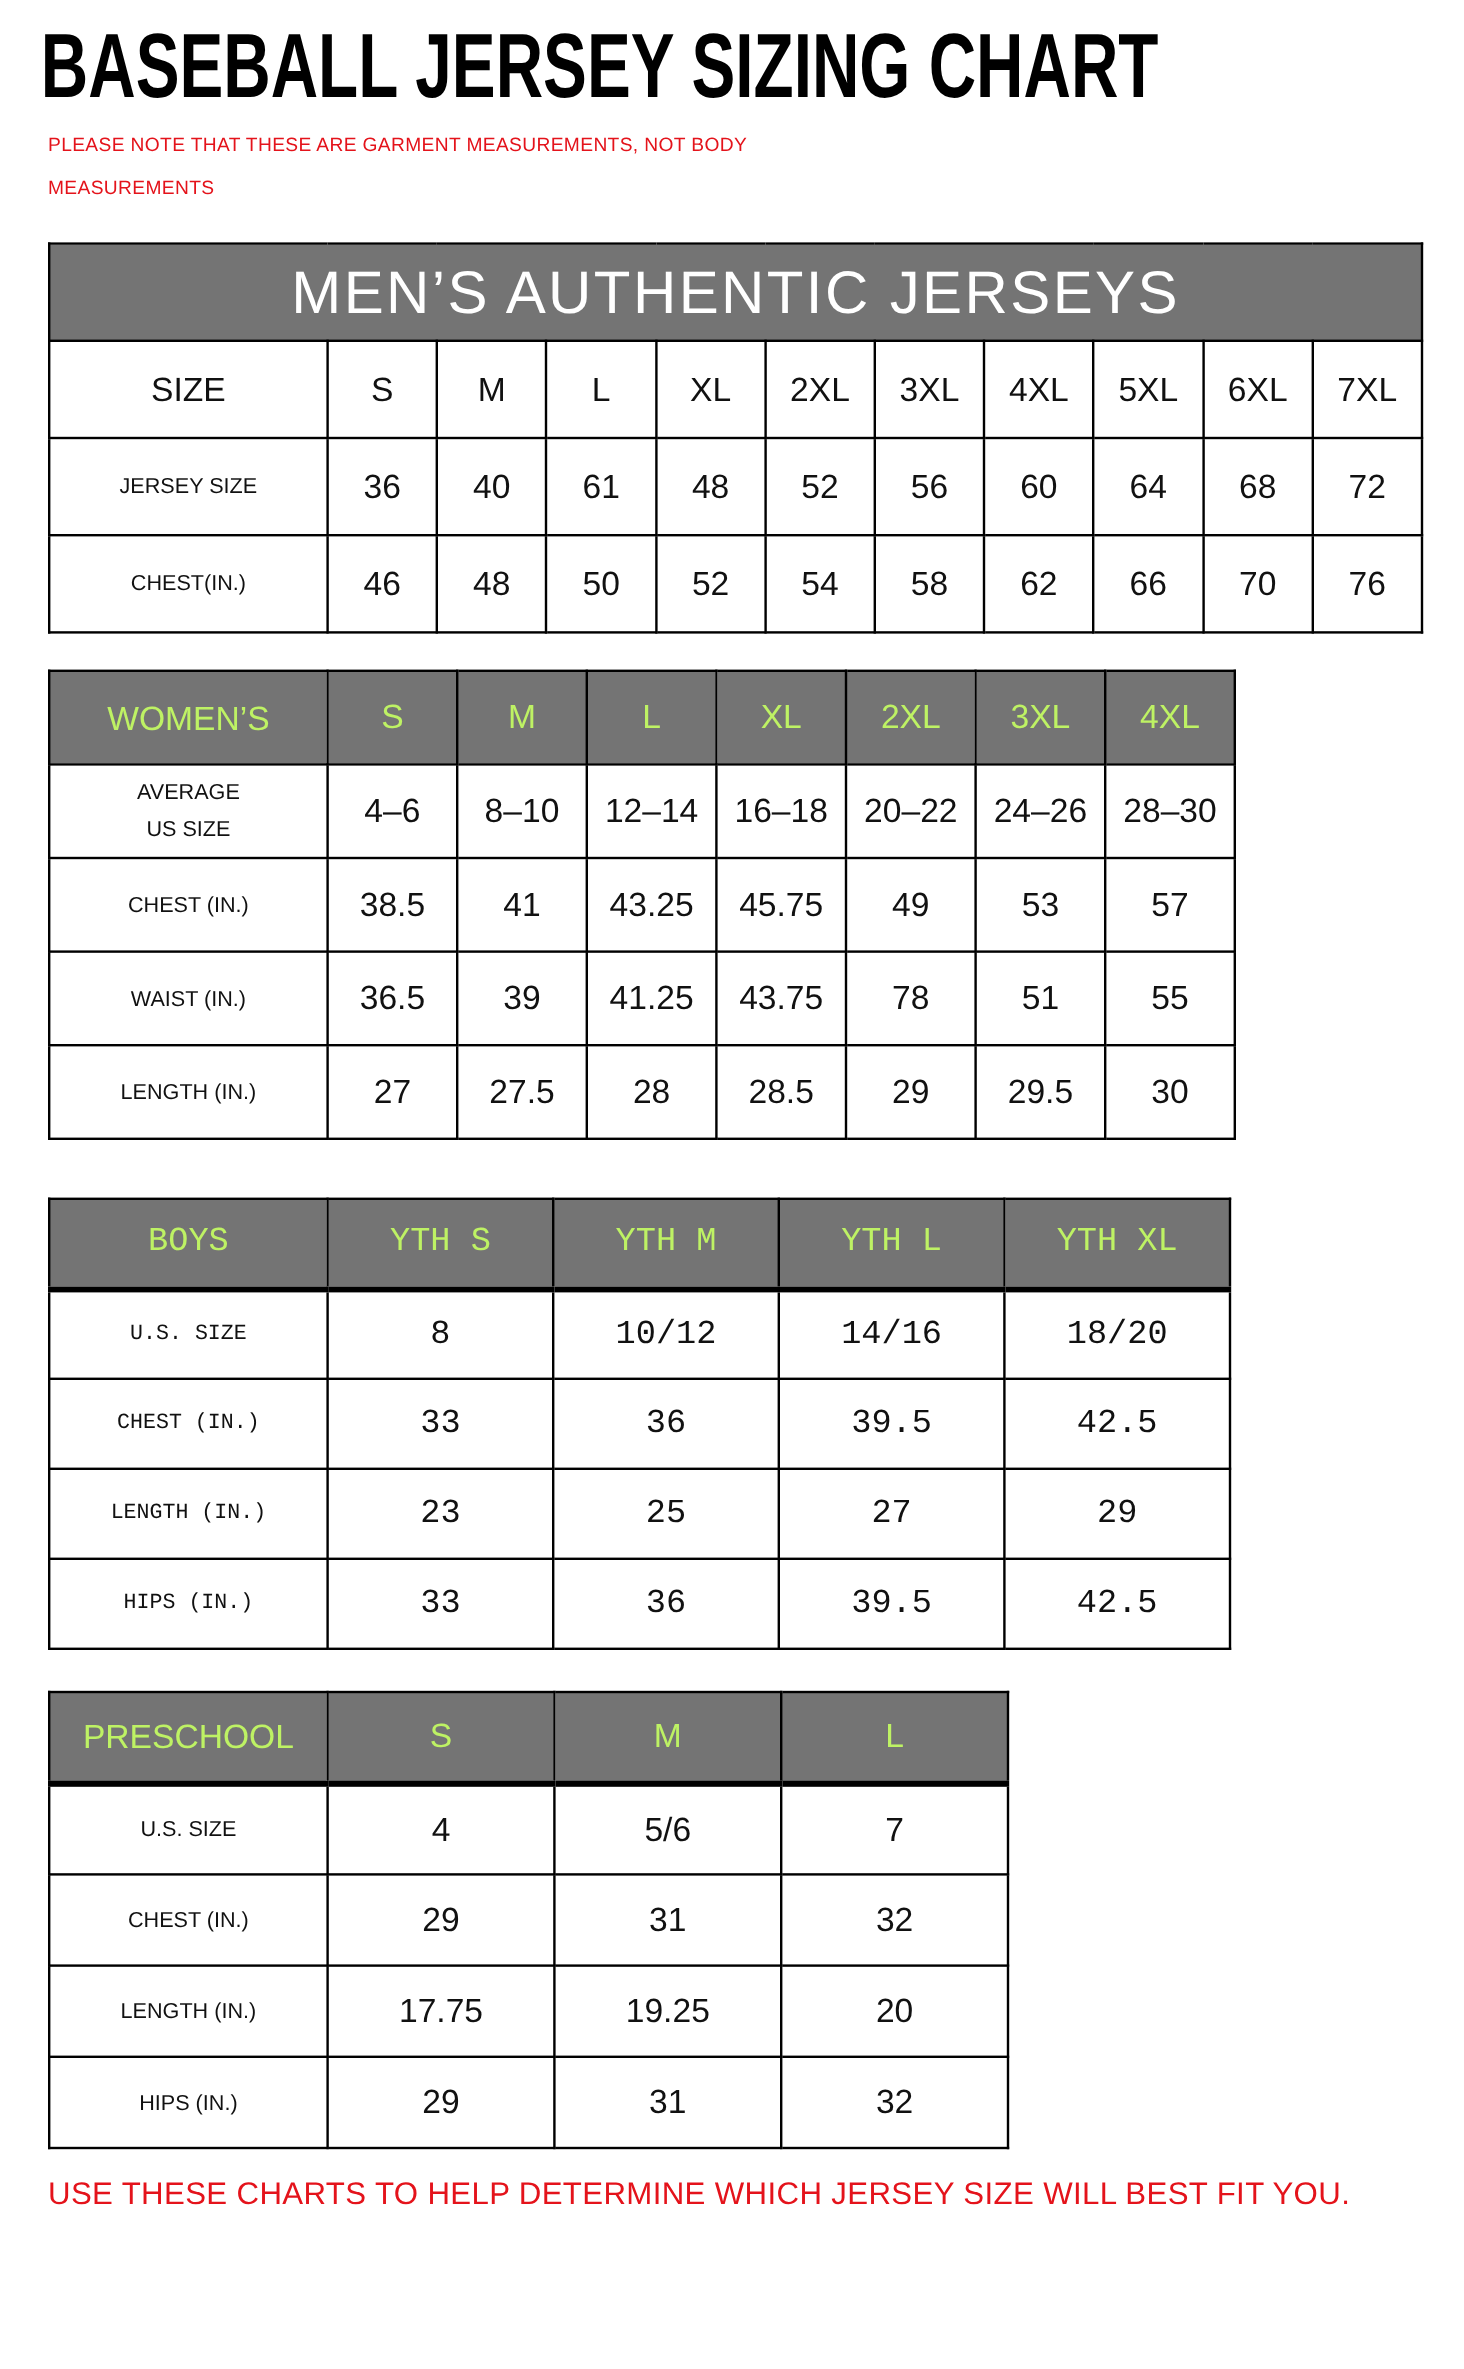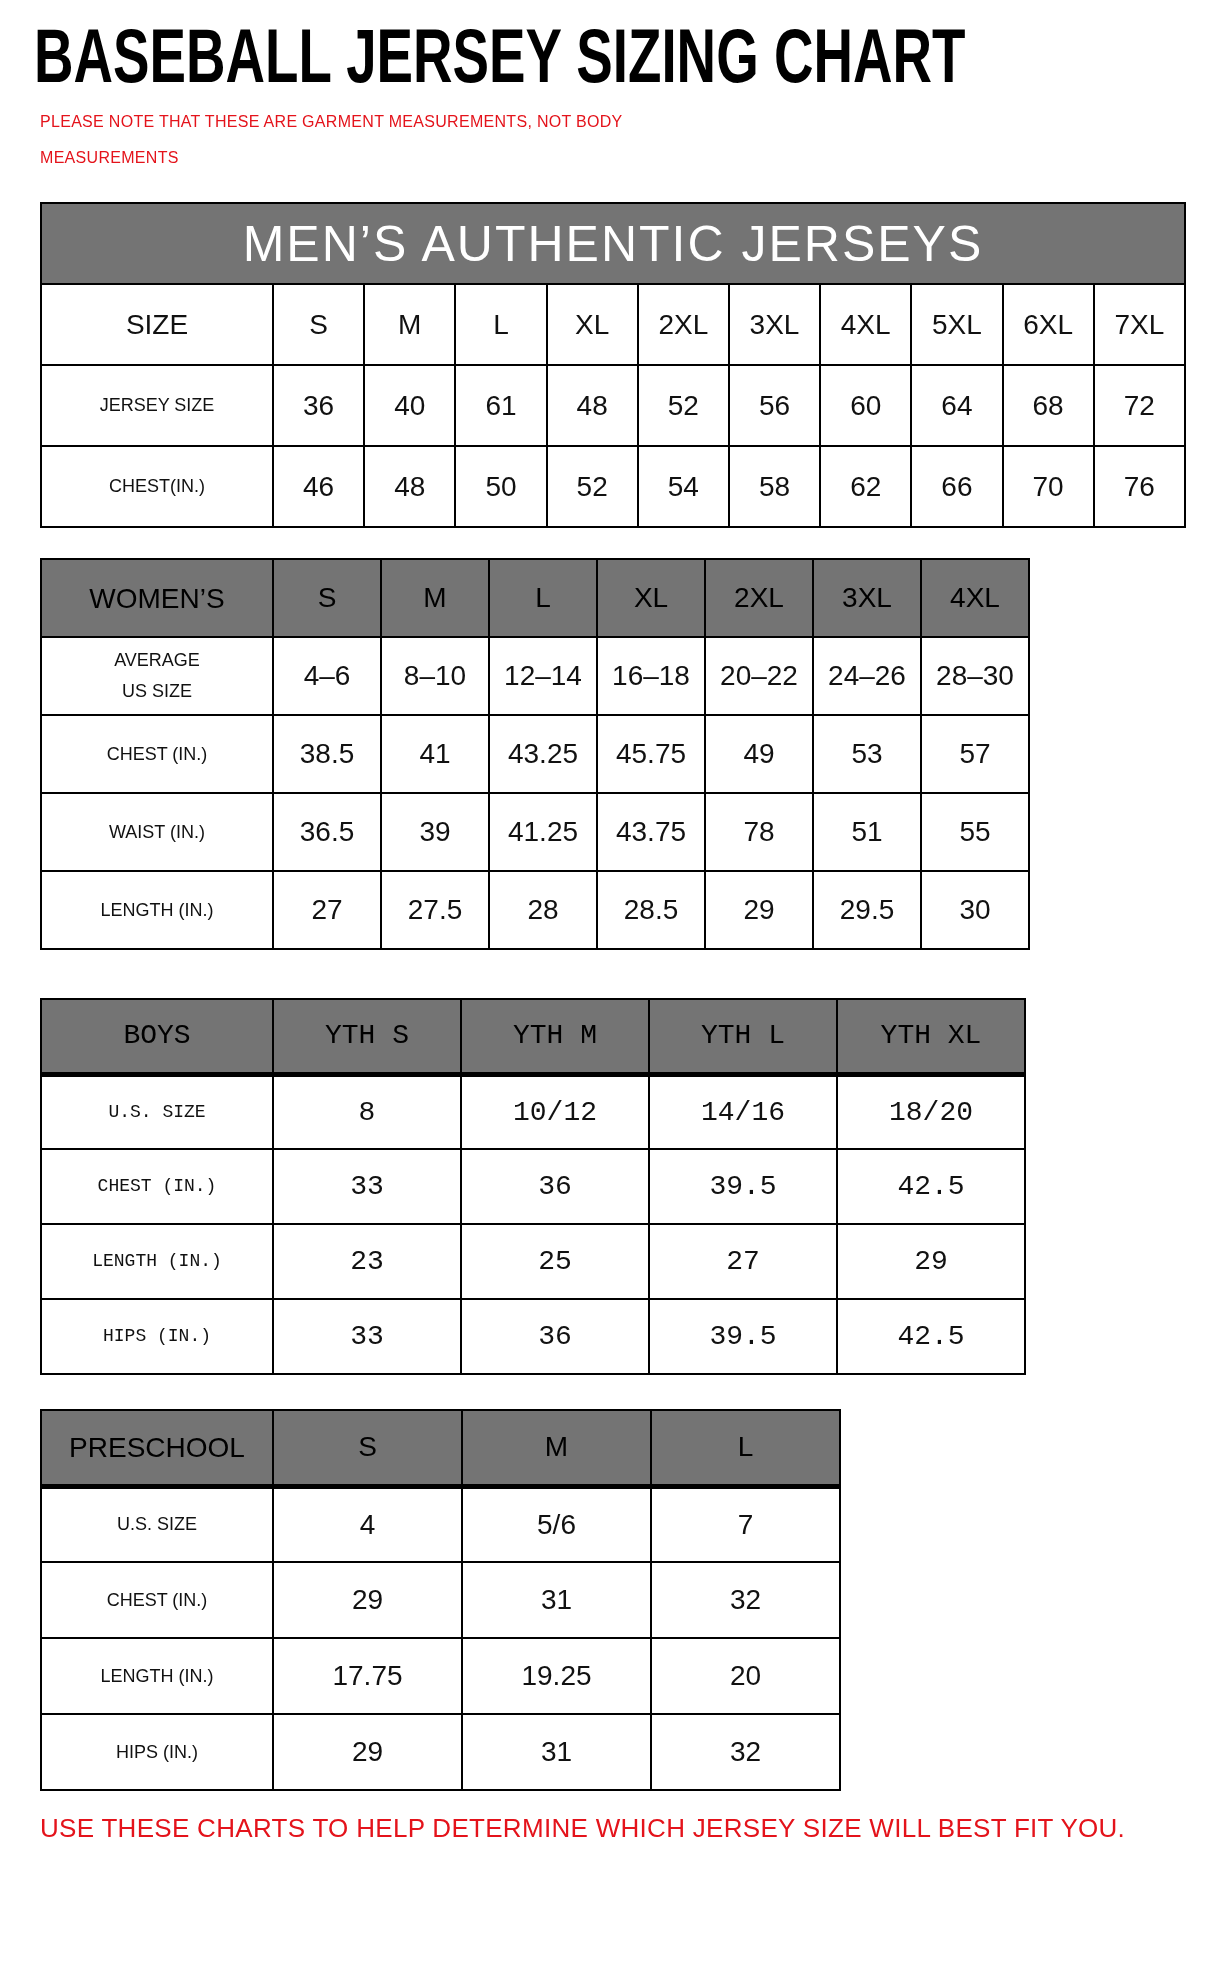--- a/index.html
+++ b/index.html
@@ -63,21 +63,21 @@
 
   .banner-row td {
     background: var(--header-gray);
     color: #ffffff;
     font-size: 50px;
     letter-spacing: 2px;
   }
   .header-row td { font-size: 28px; }
   .header-row.gray td {
     background: var(--header-gray);
-    color: #000000;
+    color: #bef264;
   }
   #boys-table .header-row td,
   #preschool-table .header-row td {
     border-bottom-width: 5px;
   }
 
   .label-col {
     font-size: 18px;
     white-space: pre-line;
     line-height: 31px;

